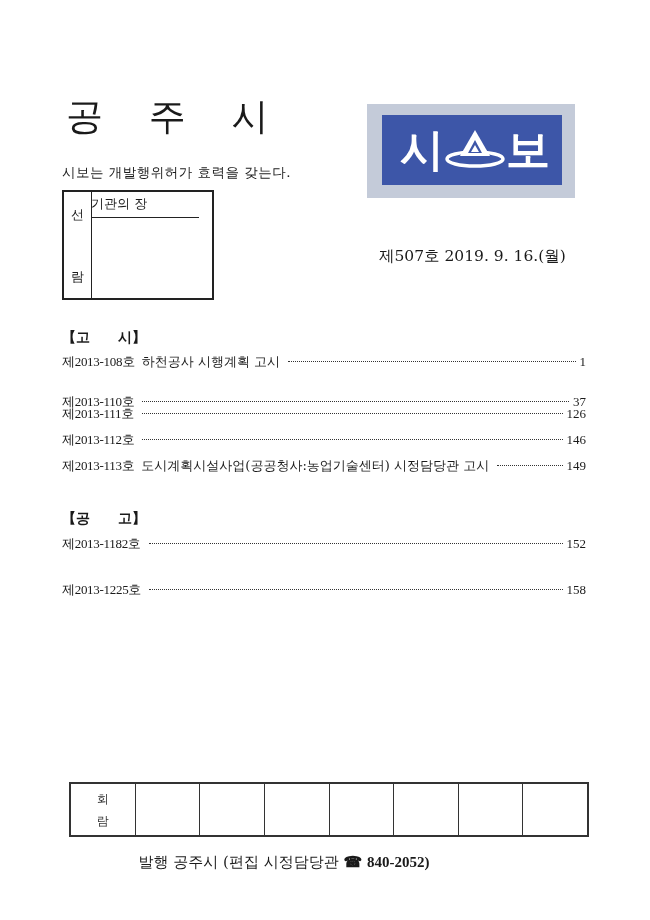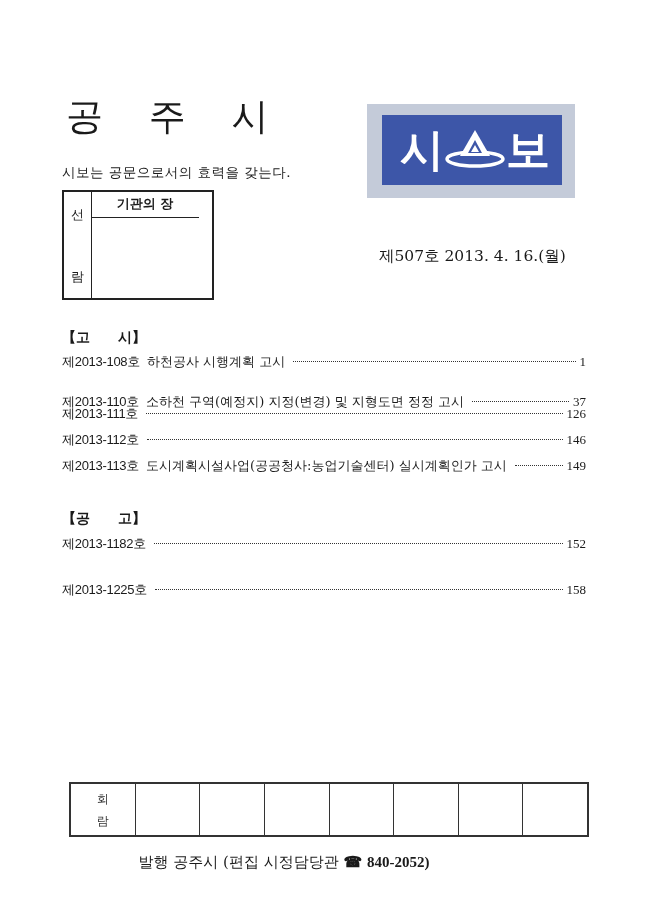--- a/index.html
+++ b/index.html
@@ -19,21 +19,21 @@
     left: 62px; top: 190px; width: 152px; height: 110px;
     border: 2px solid #222; box-sizing: border-box;
   }
   .circ-left {
     position: absolute; left: 0; top: 0; bottom: 0; width: 27px;
     border-right: 1.5px solid #222;
   }
   .circ-left span { position: absolute; left: 0; width: 27px; text-align: center; font-size: 13px; }
   .circ-head {
     position: absolute; left: 27px; right: 13px; top: 0; height: 25px;
-    border-bottom: 1.5px solid #222; text-align: center; font-size: 13px; line-height: 23px; font-weight: bold;
+    border-bottom: 1.5px solid #222; text-align: left; font-size: 13px; line-height: 23px;
   }
 
   .logo-outer {
     left: 367px; top: 104px; width: 208px; height: 94px; background: #c4cbd9;
   }
   .logo-inner {
     position: absolute; left: 15px; top: 11px; width: 180px; height: 70px;
     background: #3d56a8; display: flex; align-items: center; justify-content: space-between;
     padding: 0 18px; box-sizing: border-box; color: #fff;
   }
@@ -41,21 +41,21 @@
     font-family: "DejaVu Sans", "Liberation Sans", sans-serif; font-weight: bold;
     font-size: 44px; color: #ffffff; line-height: 1;
   }
   .issue { left: 379px; top: 246px; font-size: 15.5px; }
 
   .section-head { font-size: 14px; font-weight: bold; }
   .toc-row {
     position: absolute; left: 62px; width: 524px; height: 20px;
     display: flex; align-items: baseline; font-size: 13px; white-space: nowrap;
   }
-  .toc-row .no { font-family: Liberation Sans, sans-serif; letter-spacing: -0.3px; text-align: right; }
+  .toc-row .no { font-family: Liberation Serif, serif; letter-spacing: -0.3px; text-align: right; }
   .toc-row .ti { margin-left: 7px; }
   .toc-row .dots {
     flex: 1; margin: 0 4px 0 8px; border-bottom: 1.5px dotted #333; position: relative; top: -4px;
   }
   .toc-row .pg { font-family: "Liberation Serif", serif; }
 
   .review-table {
     left: 69px; top: 782px; width: 520px; height: 55px; border: 2px solid #333;
     box-sizing: border-box; display: flex;
   }
@@ -63,21 +63,21 @@
   .review-table .cell:last-child { border-right: none; }
   .review-table .lbl { display: flex; flex-direction: column; align-items: center; justify-content: center; font-size: 12px; line-height: 22px; color: #333; }
 
   .footer { left: 0; width: 568px; top: 853px; text-align: center; font-size: 15px; }
   .footer .ph { font-family: "Liberation Serif", serif; font-weight: bold; }
 </style>
 </head>
 <body>
 
 <div class="abs city-title">공 주 시</div>
-<div class="abs subtitle">시보는 공문으로서의 효력을 갖는다.</div>
+<div class="abs subtitle">시보는 개발행위허가 효력을 갖는다.</div>
 
 <div class="abs circ-box">
   <div class="circ-left">
     <span style="top:14px">선</span>
     <span style="top:76px">람</span>
   </div>
   <div class="circ-head">기관의 장</div>
 </div>
 
 <div class="abs logo-outer">
@@ -88,48 +88,47 @@
         <ellipse cx="31" cy="33" rx="28" ry="7" fill="none" stroke="#fff" stroke-width="3.5"></ellipse>
         <polygon points="31,4 46,30 16,30" fill="#fff"></polygon>
         <polygon points="31,14 38,27 24,27" fill="#3d56a8"></polygon>
         <polygon points="31,19 35,26 27,26" fill="#fff"></polygon>
       </svg>
     </span>
     <span class="ch">보</span>
   </div>
 </div>
 
-<div class="abs issue">제507호 2013. 4. 16.(월)</div>
+<div class="abs issue">제507호 2019. 9. 16.(월)</div>
 
 <div class="abs section-head" style="left:62px; top:329px;">【고　　시】</div>
 <div class="toc-row" style="top:353px">
   <span class="no">제2013-108호</span>
   <span class="ti">하천공사 시행계획 고시</span>
   <span class="dots"></span>
   <span class="pg">1</span>
 </div>
 <div class="toc-row" style="top:393px">
   <span class="no">제2013-110호</span>
-  <span class="ti">소하천 구역(예정지) 지정(변경) 및 지형도면 정정 고시</span>
   <span class="dots"></span>
   <span class="pg">37</span>
 </div>
 <div class="toc-row" style="top:405px">
   <span class="no">제2013-111호</span>
   <span class="dots"></span>
   <span class="pg">126</span>
 </div>
 <div class="toc-row" style="top:431px">
   <span class="no">제2013-112호</span>
   <span class="dots"></span>
   <span class="pg">146</span>
 </div>
 <div class="toc-row" style="top:457px">
   <span class="no">제2013-113호</span>
-  <span class="ti">도시계획시설사업(공공청사:농업기술센터) 실시계획인가 고시</span>
+  <span class="ti">도시계획시설사업(공공청사:농업기술센터) 시정담당관 고시</span>
   <span class="dots"></span>
   <span class="pg">149</span>
 </div>
 
 <div class="abs section-head" style="left:62px; top:510px;">【공　　고】</div>
 <div class="toc-row" style="top:535px">
   <span class="no">제2013-1182호</span>
   <span class="dots"></span>
   <span class="pg">152</span>
 </div>

